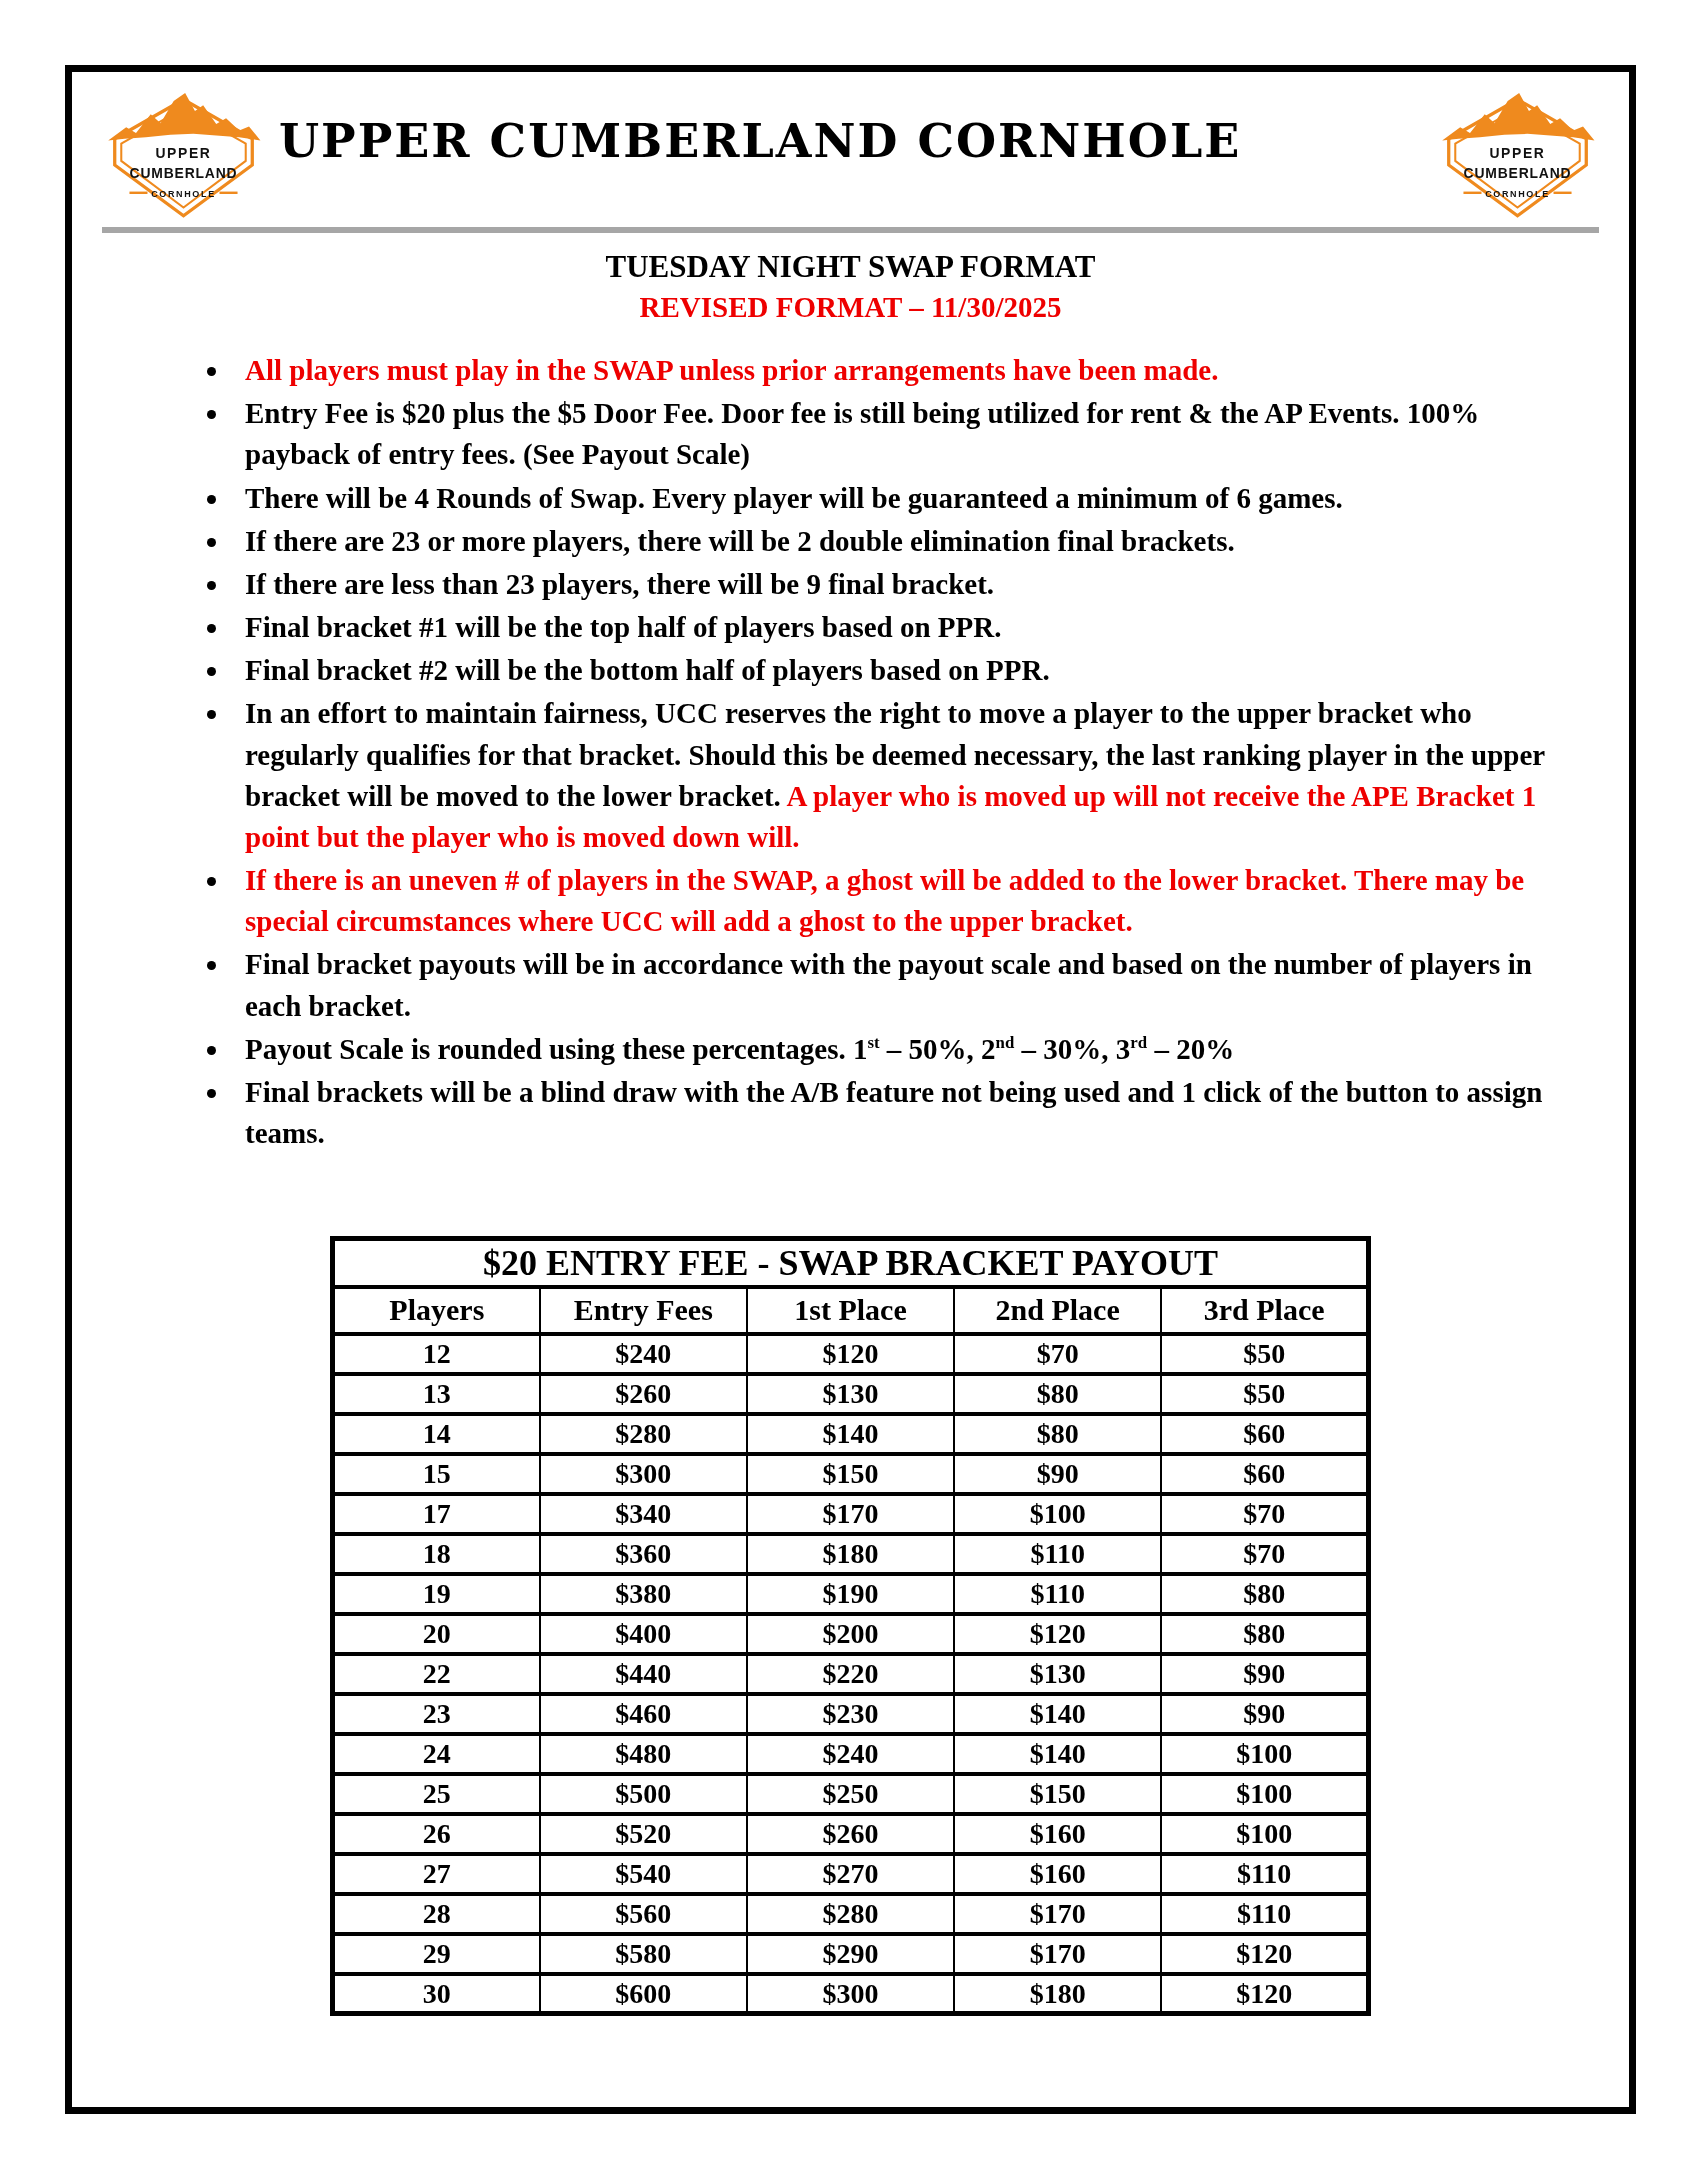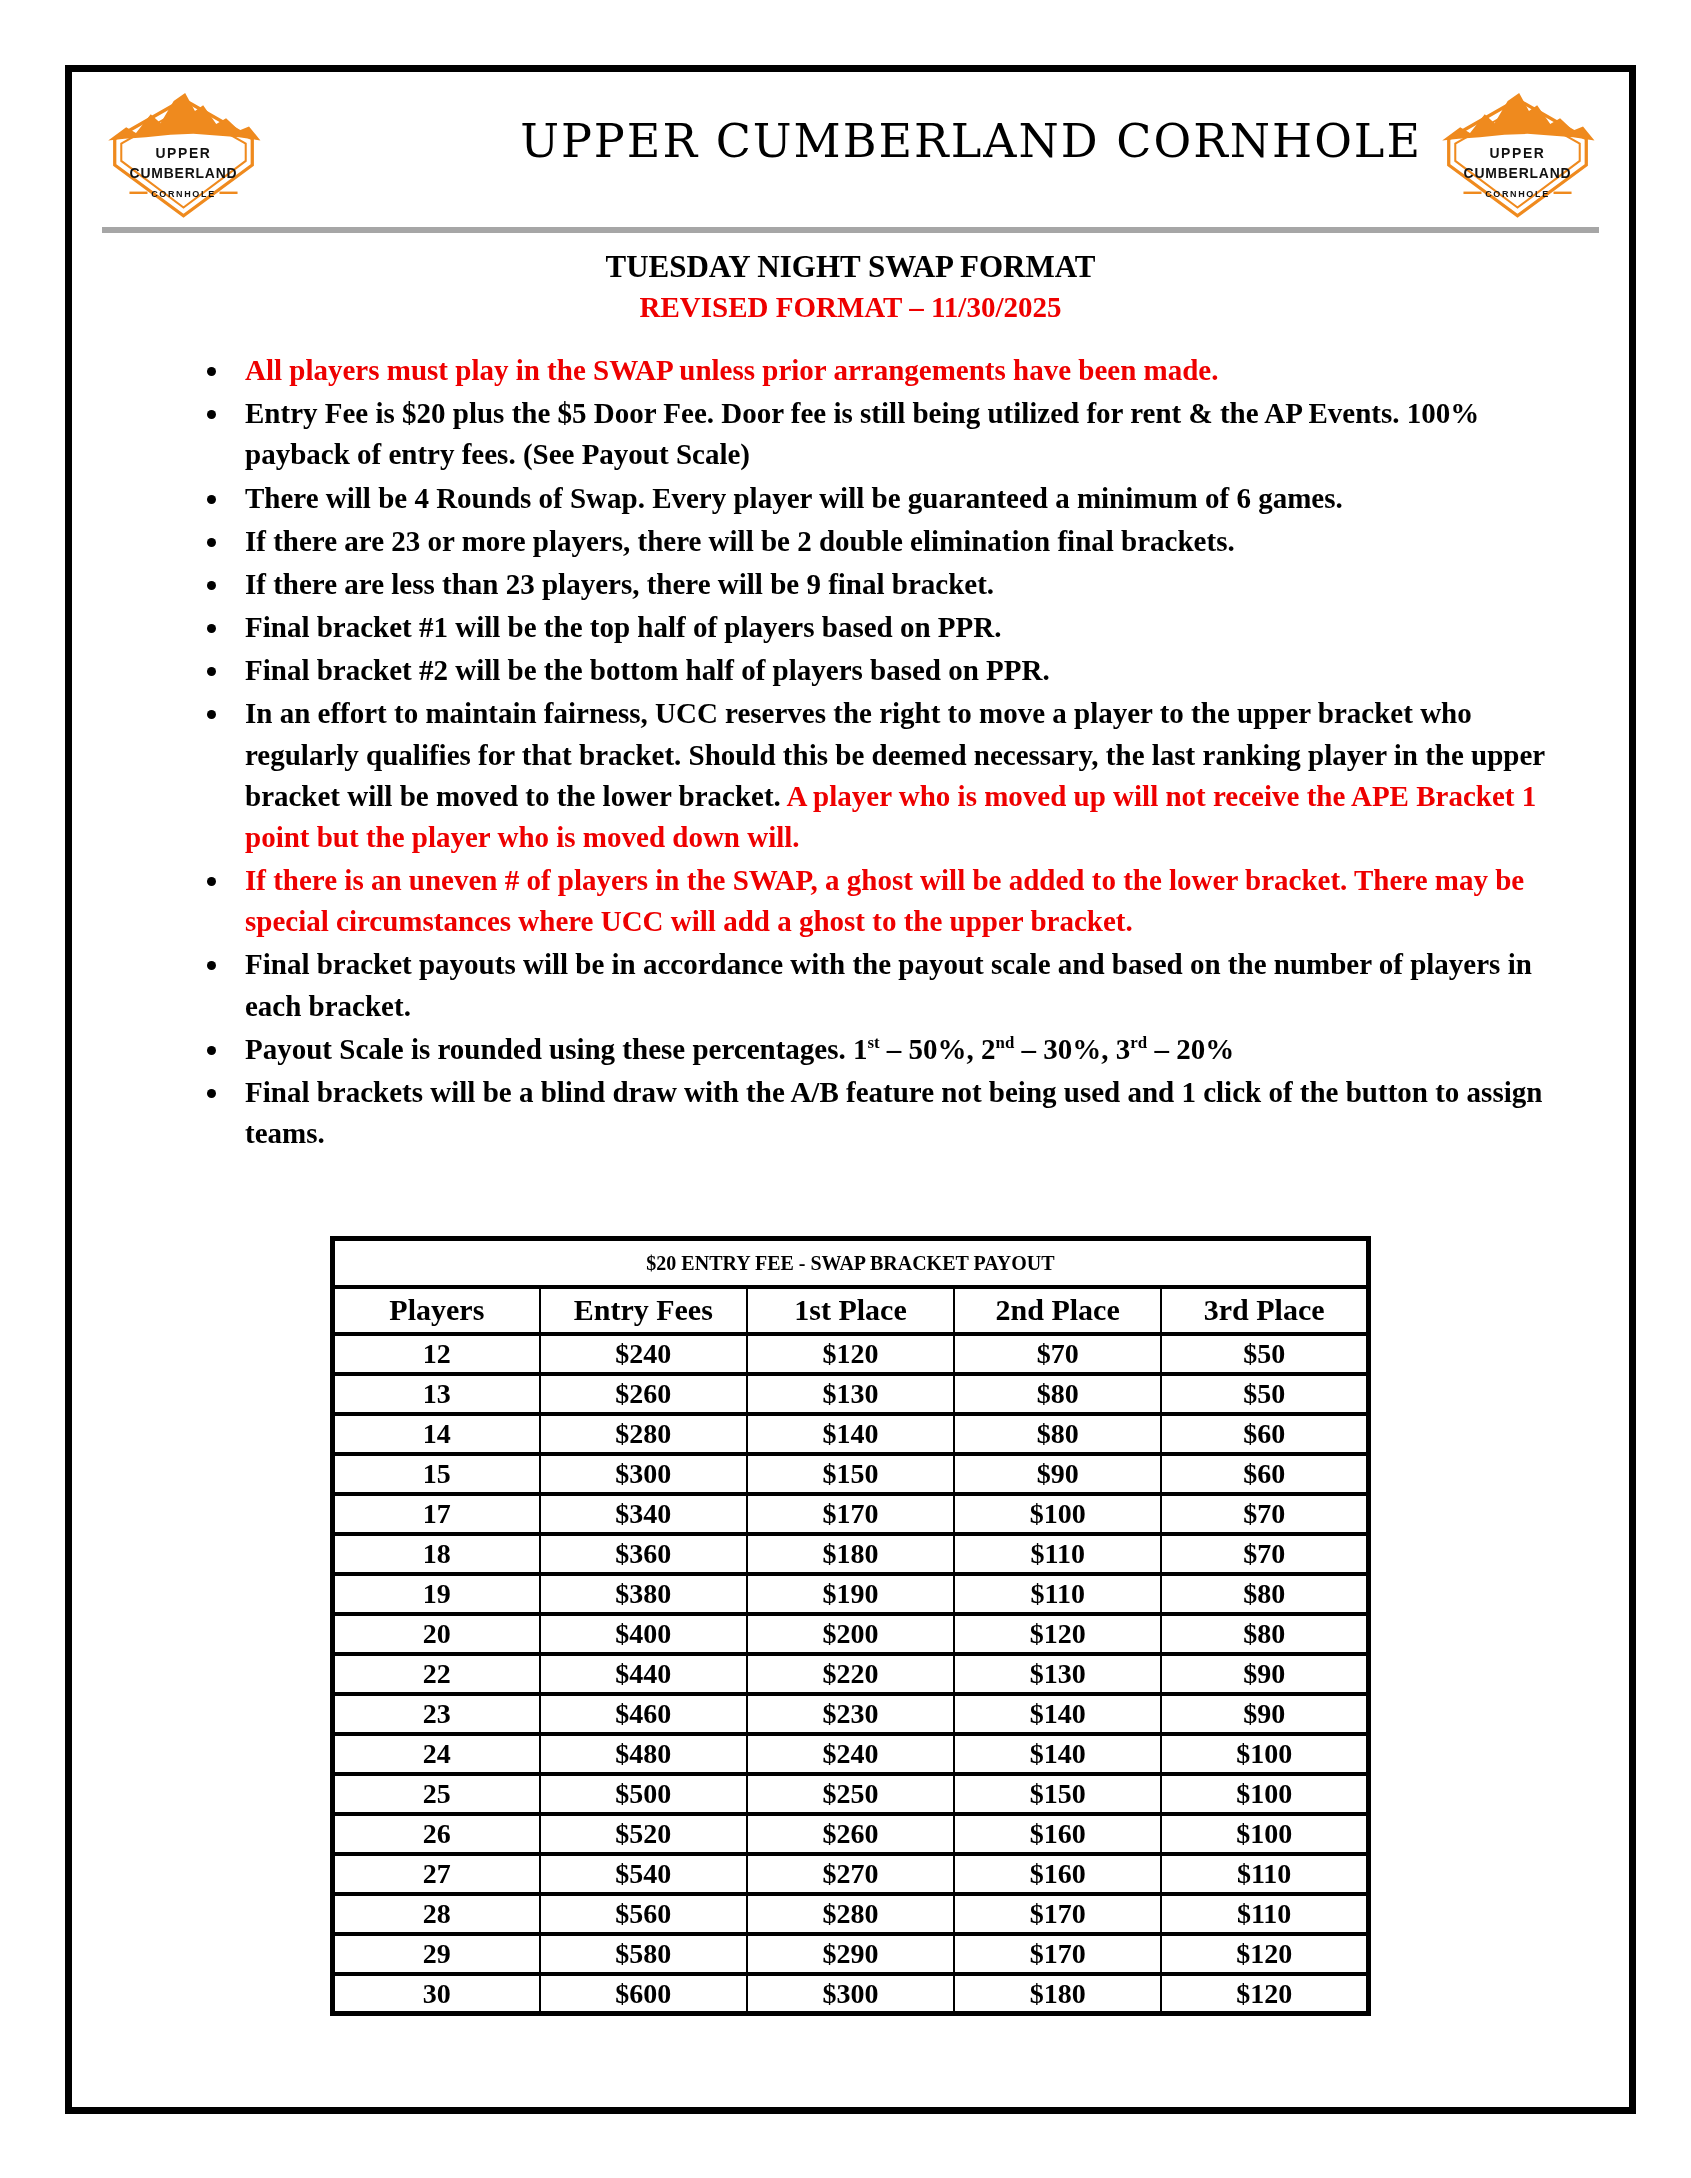--- a/index.html
+++ b/index.html
@@ -29,23 +29,23 @@
     display:flex;
     align-items:flex-start;
     justify-content:space-between;
     height:149px;
     padding:16px 26px 0 26px;
   }
   .logo{width:171px;height:131px;flex:0 0 auto;}
   .page-title{
     flex:1;
     margin:26px 10px 0 10px;
-    text-align:right;
+    text-align:left;
     font-family:"DejaVu Serif", serif;
-    font-weight:normal;
+    font-weight:bold;
     font-size:46px;
     letter-spacing:2px;
     white-space:nowrap;
   }
   .gray-rule{
     height:6px;
     background:var(--rule-gray);
     margin:6px 30px 0 30px;
     border:none;
   }
@@ -87,21 +87,21 @@
   }
   .payout-table th, .payout-table td{
     border-left:2px solid #000;
     border-right:2px solid #000;
     border-top:4px solid #000;
     border-bottom:4px solid #000;
     font-weight:bold;
     padding:0;
   }
   .table-title-cell{
-    font-size:20px;
+    font-size:36px;
     height:48px;
   }
   .payout-table thead tr.col-row th{
     font-size:30px;
     height:47px;
     width:20%;
   }
   .payout-table tbody td{
     font-size:28px;
     height:40px;

